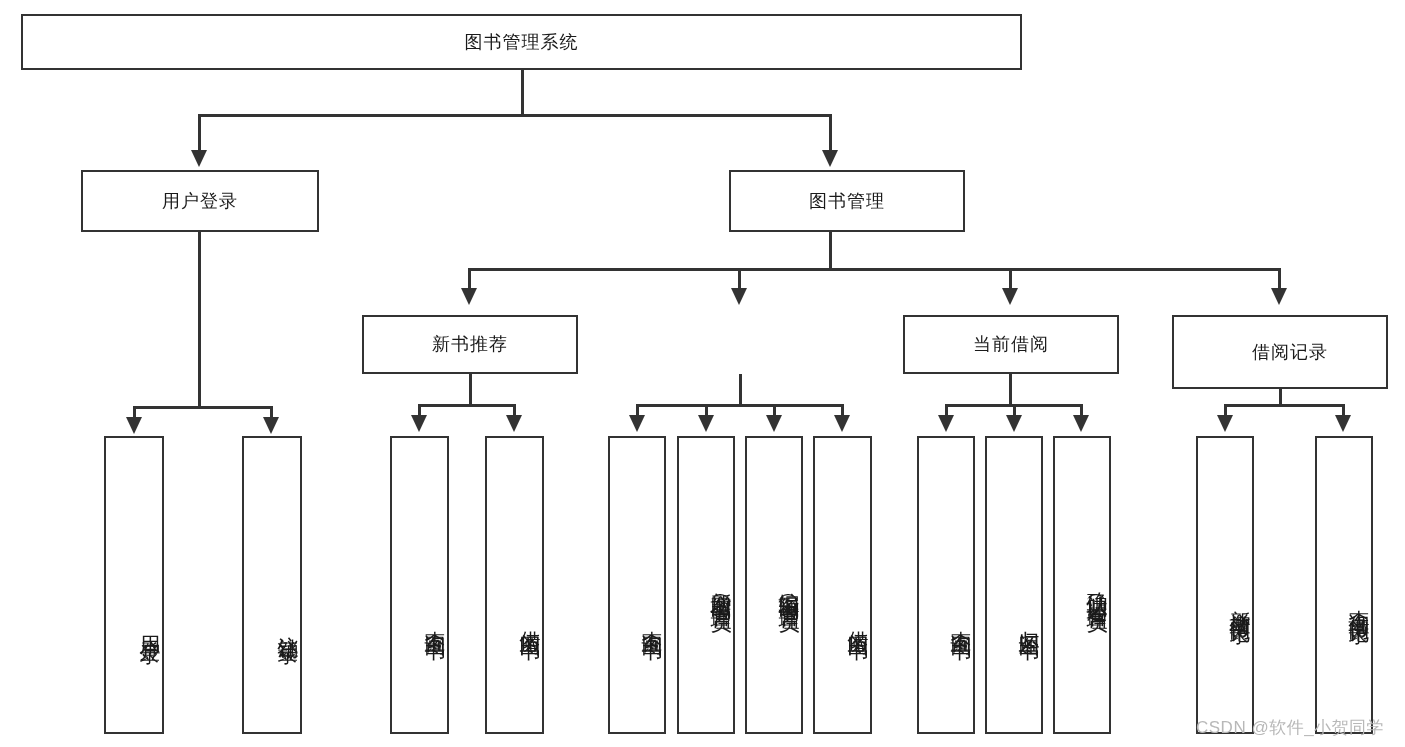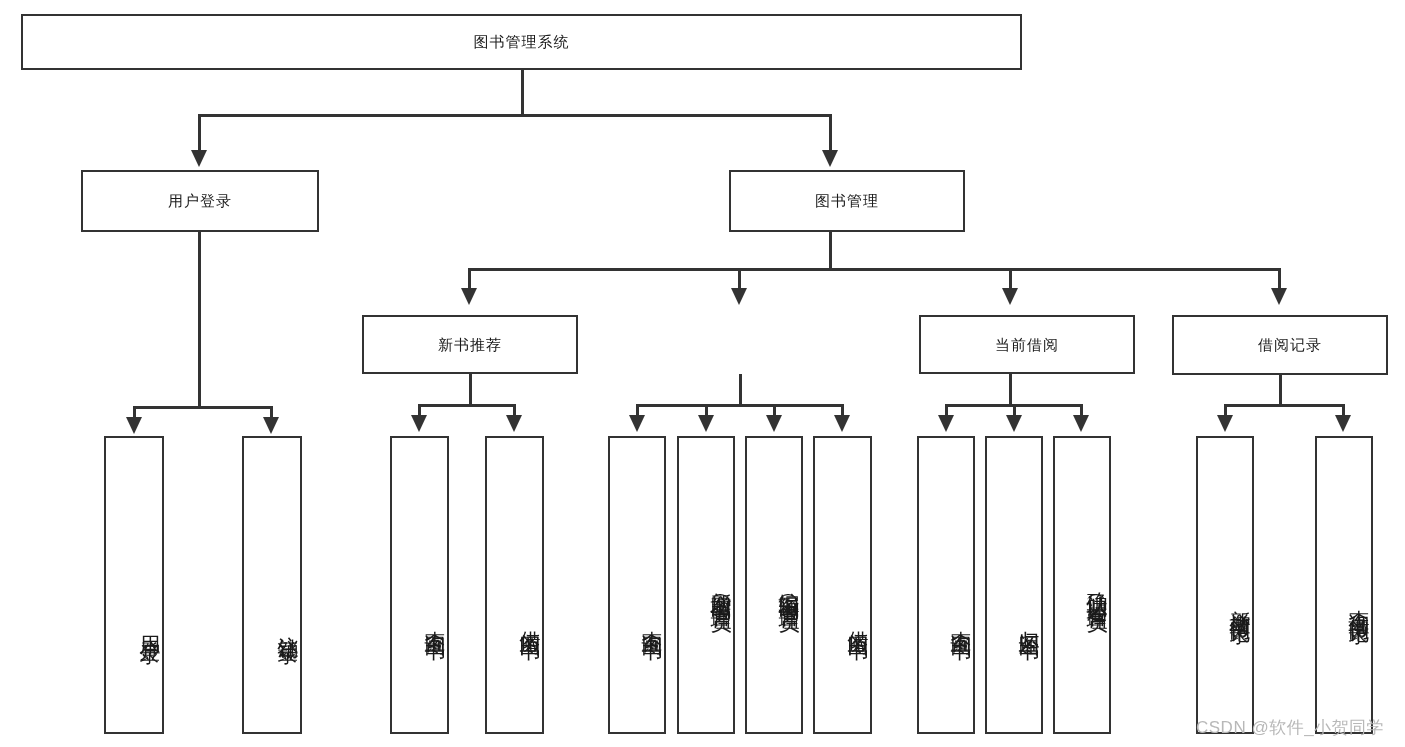--- a/index.html
+++ b/index.html
@@ -24,21 +24,21 @@
     border: 2.5px solid #333333;
     background: #ffffff;
     display: flex;
     align-items: center;
     justify-content: center;
     color: #1a1a1a;
     line-height: 1.15;
     z-index: 3;
   }
   .node.horiz {
-    font-size: 15px;
+    font-size: 18px;
     letter-spacing: 1px;
   }
   .node.vert {
     writing-mode: vertical-rl;
     text-orientation: upright;
     font-size: 21px;
     letter-spacing: 3px;
     align-items: flex-start;
     justify-content: center;
     padding-top: 10px;
@@ -110,23 +110,23 @@
   <div class="vline" style="left:738px; top:268px; height:22px;"></div>
   <div class="arrow" style="left:731px; top:288px;"></div>
   <div class="vline" style="left:1009px; top:268px; height:22px;"></div>
   <div class="arrow" style="left:1002px; top:288px;"></div>
   <div class="vline" style="left:1278px; top:268px; height:22px;"></div>
   <div class="arrow" style="left:1271px; top:288px;"></div>
 
   <div class="node horiz" style="left:362px; top:315px; width:216px; height:59px;">新书推荐</div>
 
 
-  <div class="node horiz" style="left:903px; top:315px; width:216px; height:59px;margin-left:16px;">当前借阅</div>
+  <div class="node horiz" style="left:903px; top:315px; width:216px; height:59px;">当前借阅</div>
 
-  <div class="node horiz" style="left:1172px; top:315px; width:216px; height:60px;padding-left:20px;">借阅记录</div>
+  <div class="node horiz" style="left:1172px; top:315px; width:216px; height:74px;padding-left:20px;">借阅记录</div>
 
   <div class="vline" style="left:469px; top:374px; height:32px;"></div>
   <div class="hline" style="left:418px; top:404px; width:98px;"></div>
   <div class="vline" style="left:418px; top:404px; height:13px;"></div>
   <div class="arrow" style="left:411px; top:415px;"></div>
   <div class="vline" style="left:513px; top:404px; height:13px;"></div>
   <div class="arrow" style="left:506px; top:415px;"></div>
 
   <div class="vline" style="left:739px; top:374px; height:32px;"></div>
   <div class="hline" style="left:636px; top:404px; width:207px;"></div>

